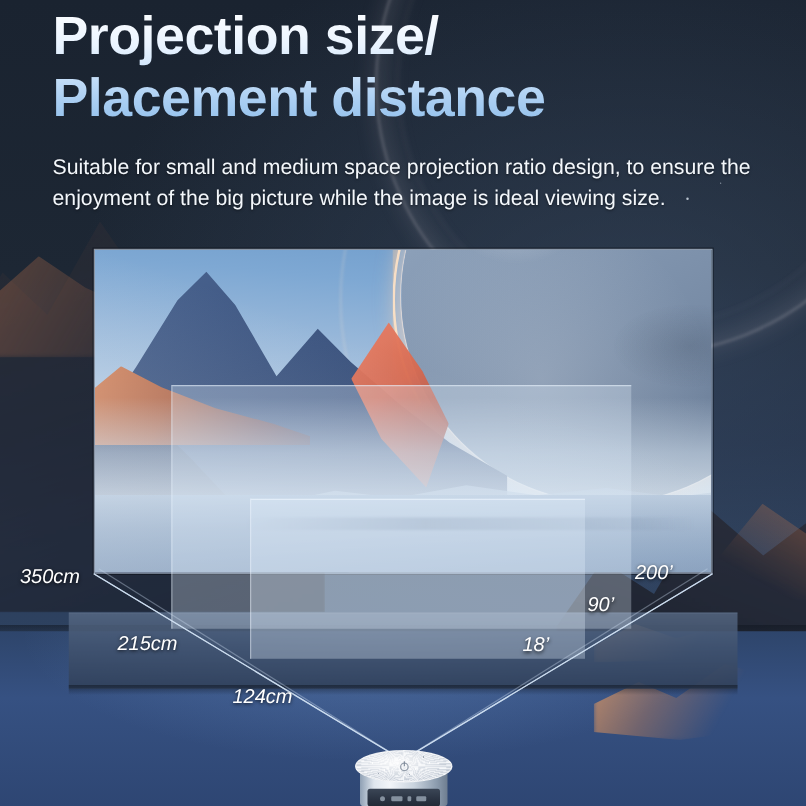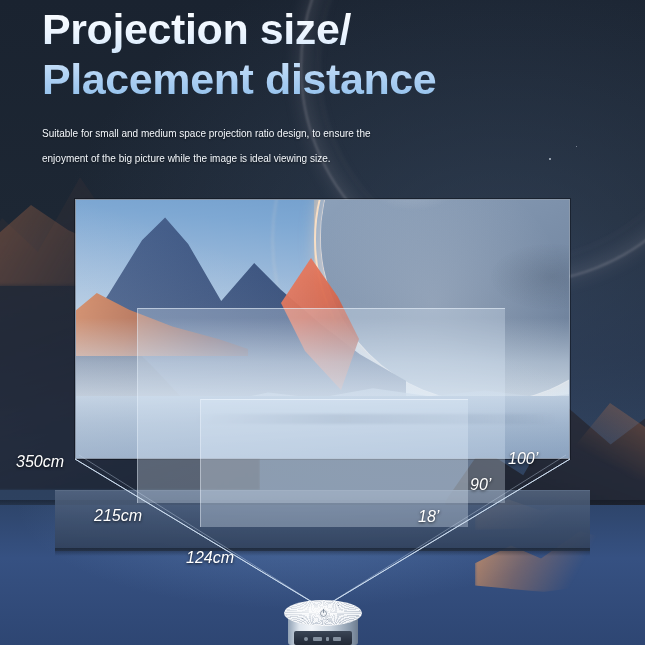--- a/index.html
+++ b/index.html
@@ -87,21 +87,21 @@
   
   .hdr{position:absolute;left:42px;top:4px;width:570px;}
   .title{
     margin:0;font-size:43px;line-height:50px;font-weight:bold;letter-spacing:-0.4px;
     background:linear-gradient(180deg,#ffffff 0%,#eaf4ff 32%,#a8cdf2 78%,#8cbdea 100%);
     -webkit-background-clip:text;background-clip:text;color:transparent;
     -webkit-text-fill-color:transparent;
     white-space:pre-line;
   }
   .subtitle{
-    margin:17px 0 0 0;color:#f3f7fb;font-size:10px;line-height:25px;
+    margin:17px 0 0 0;color:#f3f7fb;font-size:17px;line-height:25px;
     white-space:pre-line;font-weight:normal;text-shadow:0 1px 2px rgba(0,0,0,.5);
   }
 
   
   .scene{position:absolute;left:0;top:0;width:645px;height:645px;font-style:italic;}
 
   
   .screen{
     position:absolute;left:75px;top:199px;width:495px;height:260px;
     border:1px solid rgba(200,214,232,.62);
@@ -336,21 +336,21 @@
       </g>
       <g stroke="#cfe0f2" stroke-width="1" fill="none" opacity="0.9">
         <line x1="322" y1="608" x2="75" y2="459"></line>
         <line x1="322" y1="608" x2="570" y2="459"></line>
       </g>
     </svg>
 
     <div class="lbl lbl-350">350cm</div>
     <div class="lbl lbl-215">215cm</div>
     <div class="lbl lbl-124">124cm</div>
-    <div class="lbl lbl-100">100’</div>
+    <div class="lbl lbl-100">200’</div>
     <div class="lbl lbl-60">90’</div>
     <div class="lbl lbl-35">18’</div>
 
     <div class="proj">
       <div class="proj-body"></div>
       <div class="proj-band"></div>
       <div class="proj-port proj-p1"></div>
       <div class="proj-port proj-p2"></div>
       <div class="proj-port proj-p3"></div>
       <div class="proj-port proj-p4"></div>

